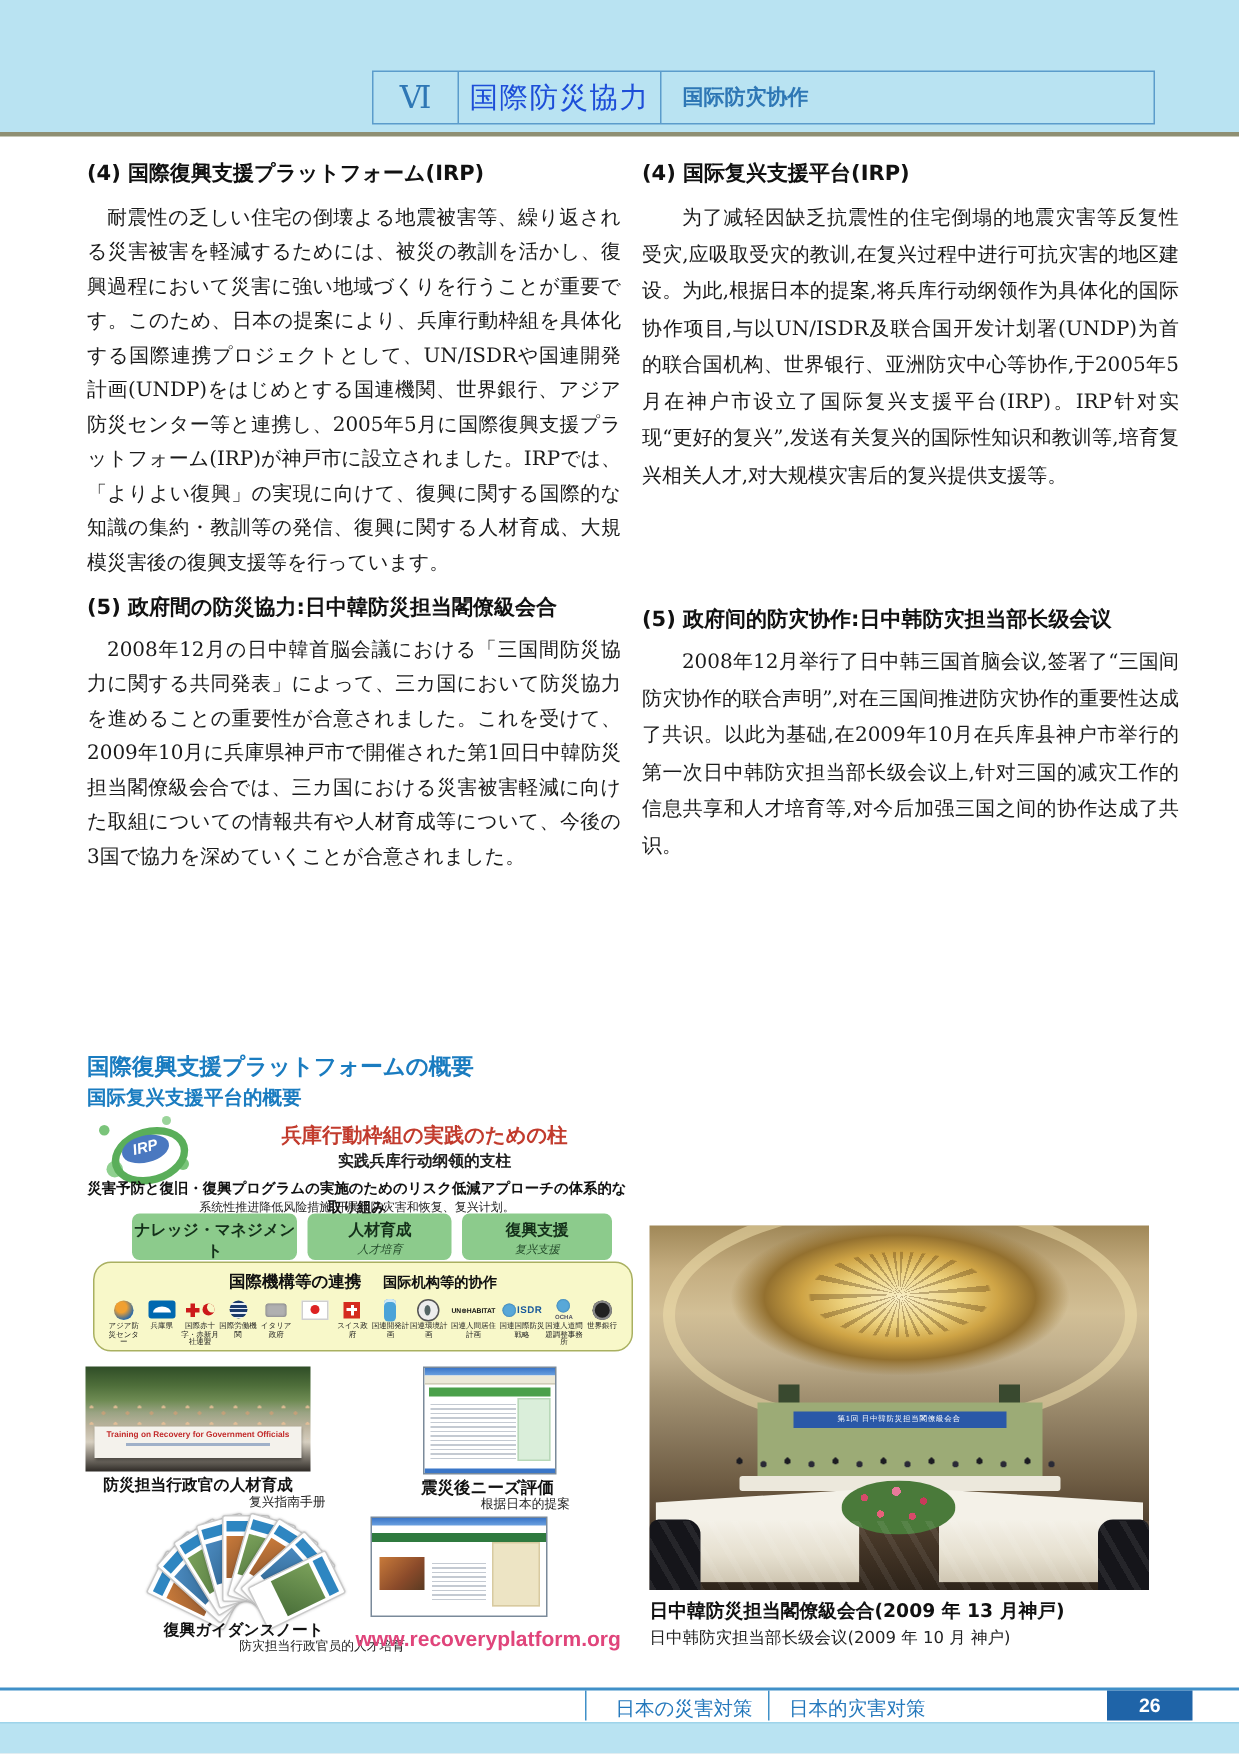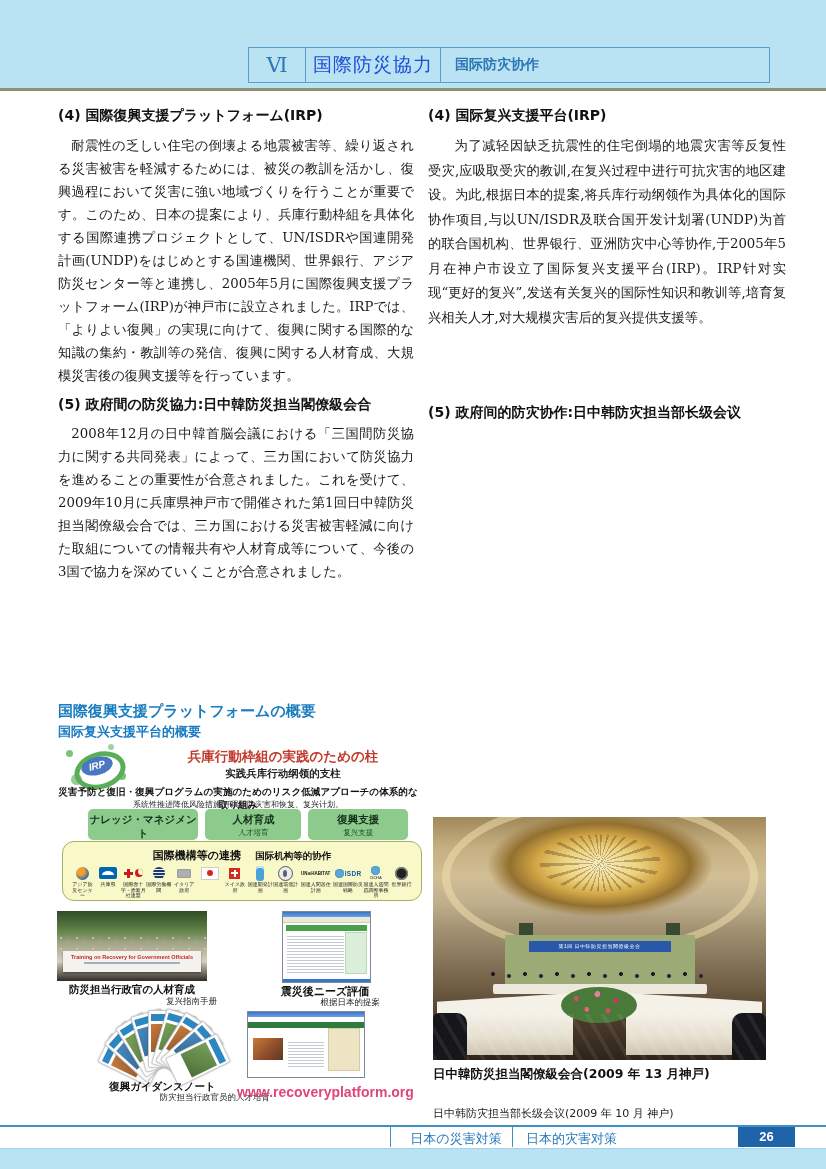--- a/index.html
+++ b/index.html
@@ -29,21 +29,21 @@
   .fig-title-zh{font-size:13px;font-weight:bold;color:#1a7cc0;}
   .pillar-ja{font-size:13.5px;font-weight:bold;color:#c23b2d;text-align:center;}
   .pillar-zh{font-size:10.5px;font-weight:bold;color:#222;text-align:center;}
   .approach-ja{font-size:9.6px;font-weight:bold;color:#111;text-align:center;}
   .approach-zh{font-size:8px;color:#222;text-align:center;}
 
   .pillar-row{left:88px;top:809px;width:320px;display:flex;gap:7px;}
   .pillar-box{height:31px;background:#8ccb8c;border-radius:5px;text-align:center;overflow:hidden;}
   .pb1{width:113px;} .pb2{width:98px;} .pb3{width:102px;}
   .pillar-box .pj{font-size:10.5px;font-weight:bold;color:#14301a;margin-top:4px;}
-  .pillar-box .pz{font-size:7.5px;color:#234a2a;margin-top:1px;}
+  .pillar-box .pz{font-size:7.5px;color:#234a2a;margin-top:1px;font-style:italic;}
 
   .orgs-box{left:62px;top:841px;width:358px;height:58px;background:#f8f8c9;border:1px solid #a9b061;border-radius:12px;}
   .orgs-title{text-align:center;margin-top:3px;white-space:nowrap;}
   .orgs-title .ot-ja{font-size:11px;font-weight:bold;color:#111;}
   .orgs-title .ot-zh{font-size:9.5px;font-weight:bold;color:#111;margin-left:10px;}
   .orgs-row{display:flex;justify-content:space-between;padding:2px 7px 0 7px;}
   .org{width:25px;text-align:center;}
   .org .ic{height:16px;display:flex;align-items:center;justify-content:center;}
   .org .lbl{font-size:5px;line-height:5.5px;color:#222;margin-top:1px;}
 
@@ -193,20 +193,21 @@
   <div class="abs rule-olive"></div>
 
   <div class="abs h-sec" style="left:58px;top:107px;width:360px;">(4) 国際復興支援プラットフォーム(IRP)</div>
   <div class="abs p-ja" style="left:58px;top:134px;width:356px;">耐震性の乏しい住宅の倒壊よる地震被害等、繰り返される災害被害を軽減するためには、被災の教訓を活かし、復興過程において災害に強い地域づくりを行うことが重要です。このため、日本の提案により、兵庫行動枠組を具体化する国際連携プロジェクトとして、UN/ISDRや国連開発計画(UNDP)をはじめとする国連機関、世界銀行、アジア防災センター等と連携し、2005年5月に国際復興支援プラットフォーム(IRP)が神戸市に設立されました。IRPでは、「よりよい復興」の実現に向けて、復興に関する国際的な知識の集約・教訓等の発信、復興に関する人材育成、大規模災害後の復興支援等を行っています。</div>
   <div class="abs h-sec" style="left:58px;top:396px;width:364px;">(5) 政府間の防災協力:日中韓防災担当閣僚級会合</div>
   <div class="abs p-ja" style="left:58px;top:422px;width:356px;">2008年12月の日中韓首脳会議における「三国間防災協力に関する共同発表」によって、三カ国において防災協力を進めることの重要性が合意されました。これを受けて、2009年10月に兵庫県神戸市で開催された第1回日中韓防災担当閣僚級会合では、三カ国における災害被害軽減に向けた取組についての情報共有や人材育成等について、今後の3国で協力を深めていくことが合意されました。</div>
 
   <div class="abs h-sec" style="left:428px;top:107px;width:360px;">(4) 国际复兴支援平台(IRP)</div>
   <div class="abs p-zh" style="left:428px;top:134px;width:358px;">为了减轻因缺乏抗震性的住宅倒塌的地震灾害等反复性受灾,应吸取受灾的教训,在复兴过程中进行可抗灾害的地区建设。为此,根据日本的提案,将兵库行动纲领作为具体化的国际协作项目,与以UN/ISDR及联合国开发计划署(UNDP)为首的联合国机构、世界银行、亚洲防灾中心等协作,于2005年5月在神户市设立了国际复兴支援平台(IRP)。IRP针对实现“更好的复兴”,发送有关复兴的国际性知识和教训等,培育复兴相关人才,对大规模灾害后的复兴提供支援等。</div>
   <div class="abs h-sec" style="left:428px;top:404px;width:364px;">(5) 政府间的防灾协作:日中韩防灾担当部长级会议</div>
+  <div class="abs p-zh" style="left:428px;top:430px;width:358px;">2008年12月举行了日中韩三国首脑会议,签署了“三国间防灾协作的联合声明”,对在三国间推进防灾协作的重要性达成了共识。以此为基础,在2009年10月在兵库县神户市举行的第一次日中韩防灾担当部长级会议上,针对三国的减灾工作的信息共享和人才培育等,对今后加强三国之间的协作达成了共识。</div>
 
   <div class="abs fig-title-ja" style="left:58px;top:702px;">国際復興支援プラットフォームの概要</div>
   <div class="abs fig-title-zh" style="left:58px;top:723px;">国际复兴支援平台的概要</div>
 
   <div class="abs irp">
     <i class="b1"></i>
       <i class="b2"></i>
       <i class="b3"></i>
       <i class="b4"></i>
     <i class="ring"></i>
@@ -379,21 +380,21 @@
     <div class="people"></div>
     <div class="tbl-back"></div>
     <div class="tbl-left"></div>
     <div class="tbl-right"></div>
     <div class="flowers"></div>
     <div class="chair-l"></div>
     <div class="chair-r"></div>
     <div class="floor-sheen"></div>
   </div>
   <div class="abs cap-b" style="left:433px;top:1066px;width:340px;text-align:left;font-size:12.5px;">日中韓防災担当閣僚級会合(2009 年 13 月神戸)</div>
-  <div class="abs cap-s" style="left:433px;top:1084px;width:340px;text-align:left;font-size:11px;margin-top:22px;">日中韩防灾担当部长级会议(2009 年 10 月 神户)</div>
+  <div class="abs cap-s" style="left:433px;top:1084px;width:340px;text-align:left;font-size:11px;">日中韩防灾担当部长级会议(2009 年 10 月 神户)</div>
 
   <div class="abs f-line"></div>
   <div class="abs f-v" style="left:390px;"></div>
   <div class="abs f-txt" style="left:404px;width:104px;text-align:center;">日本の災害対策</div>
   <div class="abs f-v" style="left:512px;"></div>
   <div class="abs f-txt" style="left:526px;">日本的灾害对策</div>
   <div class="abs f-page">26</div>
   <div class="abs band-bottom"></div>
 
 </div>

